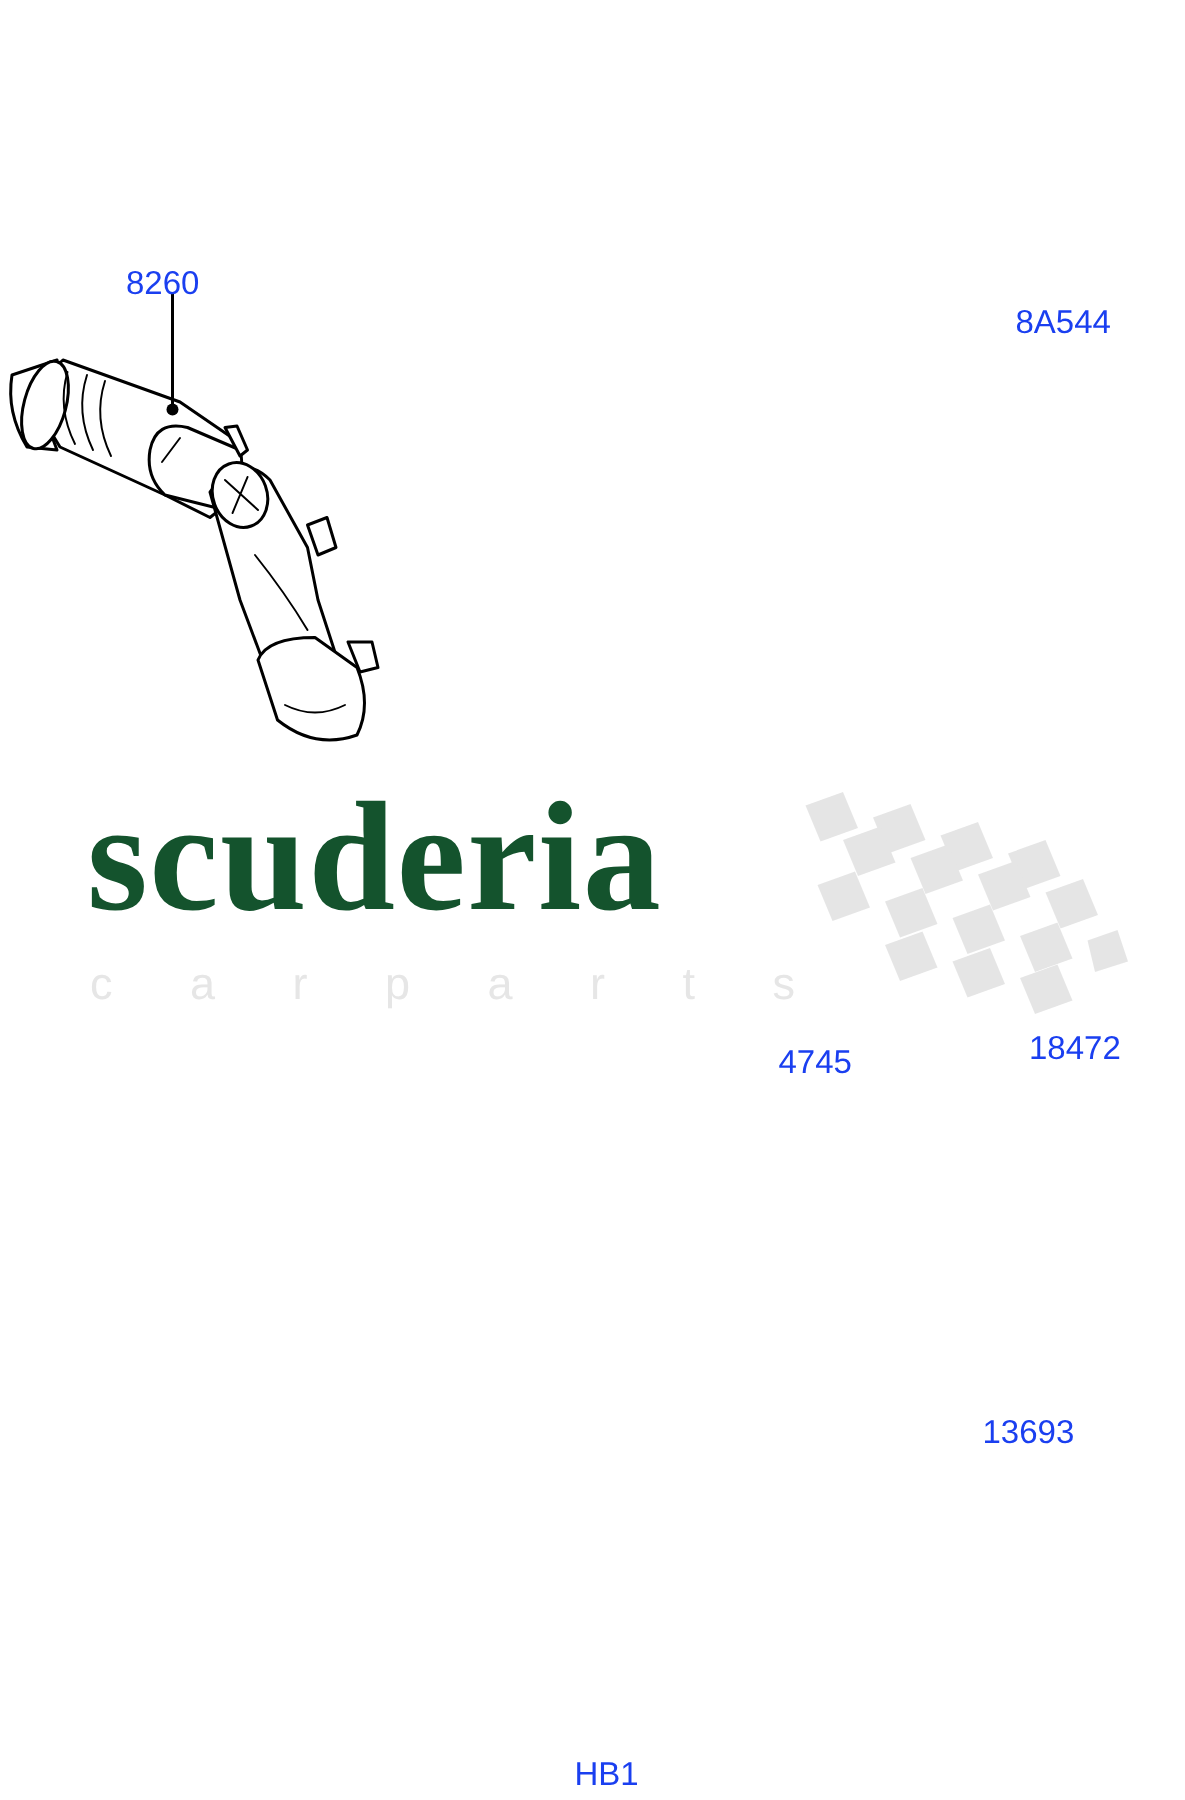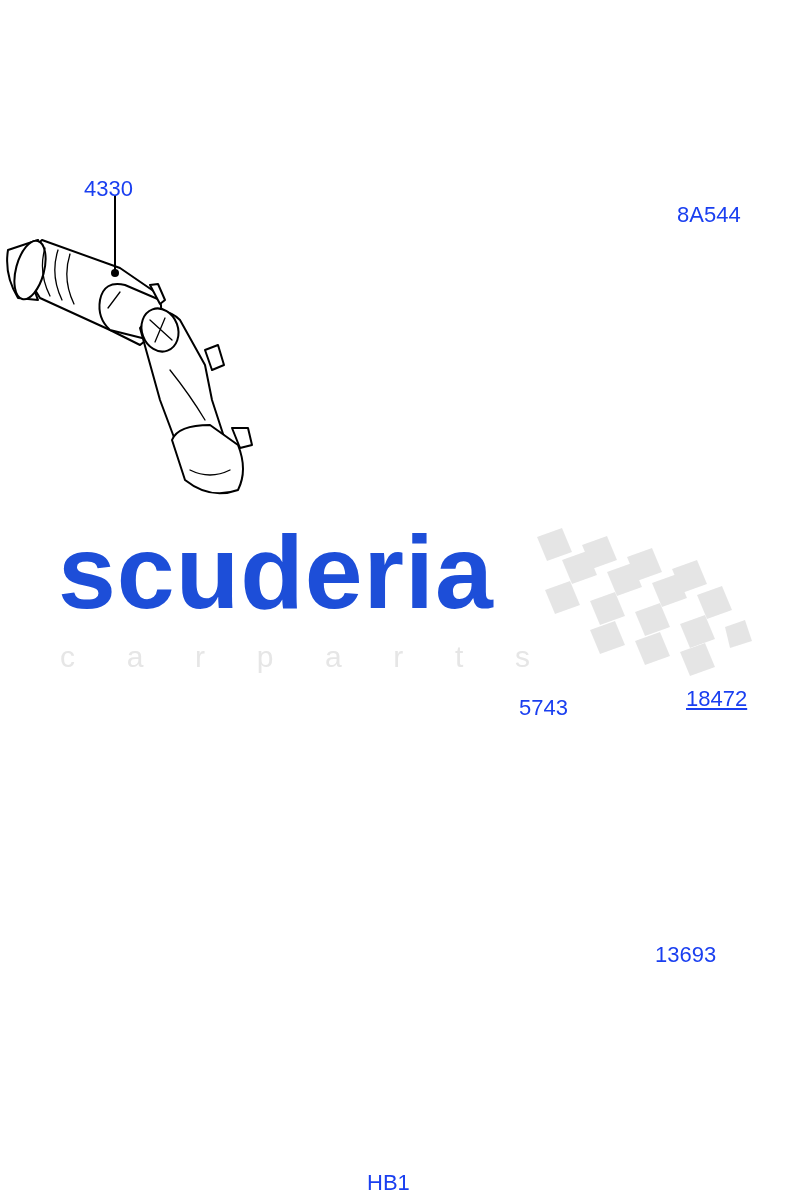--- a/index.html
+++ b/index.html
@@ -2,22 +2,22 @@
 <html><head>
 <meta charset="utf-8">
 <style>
   html, body { margin: 0; padding: 0; background: #ffffff; }
   body { width: 790px; height: 1200px; position: relative; overflow: hidden;
          font-family: "Liberation Sans", sans-serif; }
   #canvas { position: absolute; left: 0; top: 0; width: 790px; height: 1200px; }
   .label { position: absolute; font-family: "Liberation Sans", sans-serif;
            font-size: 22px; color: #1a3ff0; line-height: 1; white-space: nowrap;
            cursor: pointer; }
-  .wm-main { position: absolute; left: 58px; top: 520px; font-family: Liberation Sans, sans-serif;
-             font-weight: bold; font-size: 104px; color: #1d4ed8; letter-spacing: 1px;
+  .wm-main { position: absolute; left: 58px; top: 520px; font-family: Liberation Serif, serif;
+             font-weight: bold; font-size: 104px; color: #14532d; letter-spacing: 1px;
              line-height: 1; pointer-events: none; }
   .wm-sub { position: absolute; left: 60px; top: 642px; width: 470px; display: flex;
             justify-content: space-between; font-family: "Liberation Sans", sans-serif;
             font-size: 30px; color: #e6e6e6; line-height: 1; pointer-events: none; }
   svg .part { fill: #ffffff; stroke: #000; stroke-width: 2; stroke-linejoin: round; stroke-linecap: round; }
   svg .thin { fill: none; stroke: #000; stroke-width: 1.3; stroke-linecap: round; }
   svg .lead { fill: none; stroke: #000; stroke-width: 2; }
   svg .dot { fill: #000; }
 </style>
 </head>
@@ -190,21 +190,21 @@
   <g>
     <path class="part" d="M390,1042 L404,1035 L410,1050 L396,1058 Z">
     <path class="part" d="M404,1032 L420,1030 L428,1048 L415,1062 L402,1058 Z">
     <path class="thin" d="M408,1040 L418,1040 L422,1050">
   </path></path></path></g>
   <line class="lead" x1="408" y1="1072" x2="408" y2="1165">
   <circle class="dot" cx="408" cy="1072" r="4">
 
 
 
-<div class="label" style="left:84px; top:178px;">4330</div>
+<div class="label" style="left:84px; top:178px;">8260</div>
 <div class="label" style="left:677px; top:204px;">8A544</div>
-<div class="label" style="left:519px; top:697px;">5743</div>
-<div class="label" style="left:686px; top:688px;text-decoration:underline;">18472</div>
+<div class="label" style="left:519px; top:697px;">4745</div>
+<div class="label" style="left:686px; top:688px;">18472</div>
 <div class="label" style="left:655px; top:944px;">13693</div>
-<div class="label" style="left:367px; top:1172px;">HB1</div>
+<div class="label" style="left:383px; top:1172px;">HB1</div>
 
 
 
 
 </circle></line></line></circle></line></path></circle></line></circle></line></line></line></line></line></circle></line></body></html>

